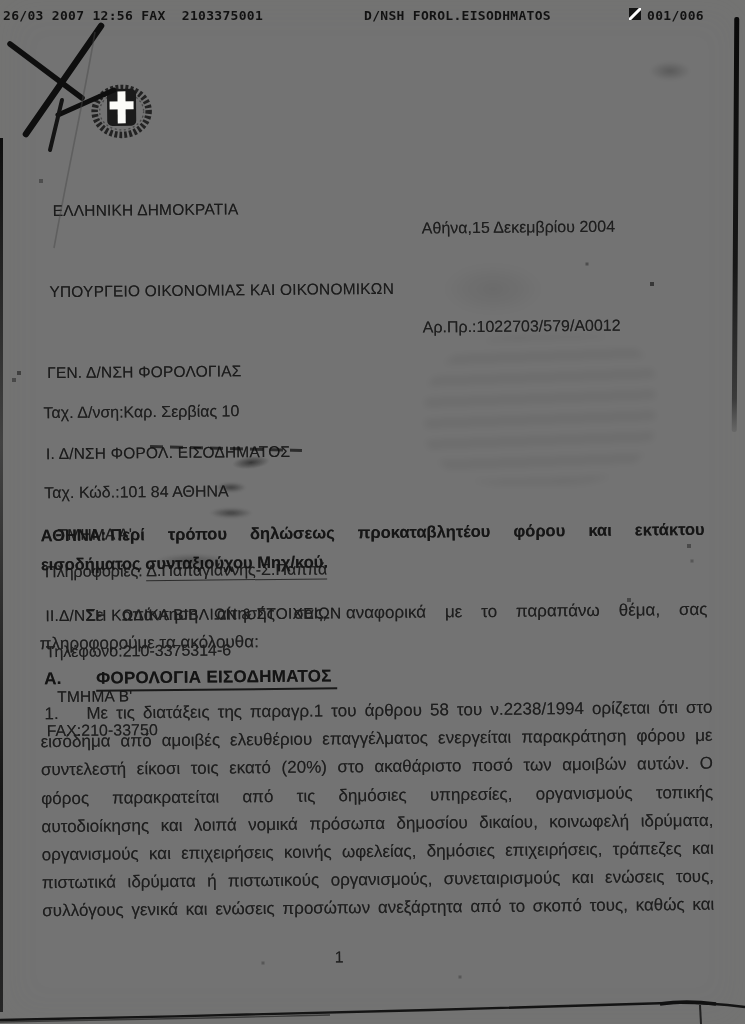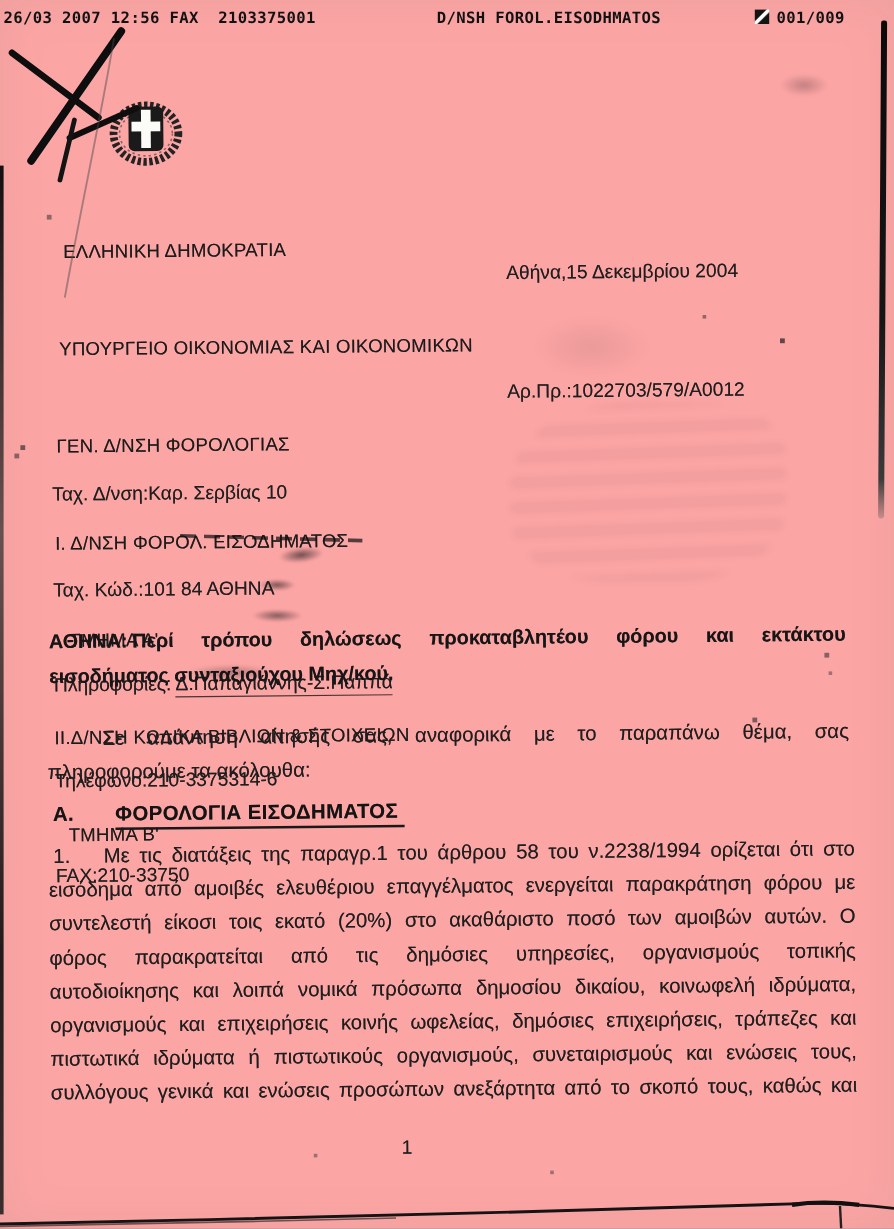--- a/index.html
+++ b/index.html
@@ -1,18 +1,18 @@
 <!DOCTYPE html>
 <html><head>
 <meta charset="utf-8">
 <style>
   html,body{margin:0;padding:0;background:#9a9a9a;}
   .scan{
     position:relative;width:745px;height:1024px;margin:0 auto;
-    background:#fca5a5;overflow:hidden;
+    background:#737373;overflow:hidden;
     font-family:"Liberation Sans",sans-serif;color:#1e1e1e;
     box-shadow:inset 0 0 40px rgba(120,120,110,.12);
   }
   
   .fax-header span{
     position:absolute;top:8px;white-space:pre;
     font-family:"DejaVu Sans Mono",monospace;font-weight:700;
     font-size:13px;letter-spacing:.3px;color:#121212;
   }
   .fh-left{left:3px;}
@@ -87,21 +87,21 @@
 </style>
 </head>
 <body>
 
 <div class="scan">
 
   <div class="fax-header">
     <span class="fh-left">26/03 2007 12:56 FAX  2103375001</span>
     <span class="fh-center">D/NSH FOROL.EISODHMATOS</span>
     <span class="fh-icon"></span>
-    <span class="fh-right">001/009</span>
+    <span class="fh-right">001/006</span>
   </div>
 
   <div class="doc">
 
     <svg class="emblem" width="64" height="58" viewBox="0 0 64 58">
       <ellipse cx="32" cy="29" rx="27" ry="23.5" fill="none" stroke="#232323" stroke-width="6.5" stroke-dasharray="2.8 2.1"></ellipse>
       <ellipse cx="32" cy="29" rx="22" ry="18.5" fill="none" stroke="rgba(30,30,30,.5)" stroke-width="1.3" stroke-dasharray="2 2.6"></ellipse>
       <rect x="17.5" y="6.5" width="29" height="37" rx="5" fill="#1a1a1a"></rect>
       <rect x="28" y="9" width="8" height="32" fill="#fbfbf8"></rect>
       <rect x="20" y="19" width="24" height="8" fill="#fbfbf8"></rect>

